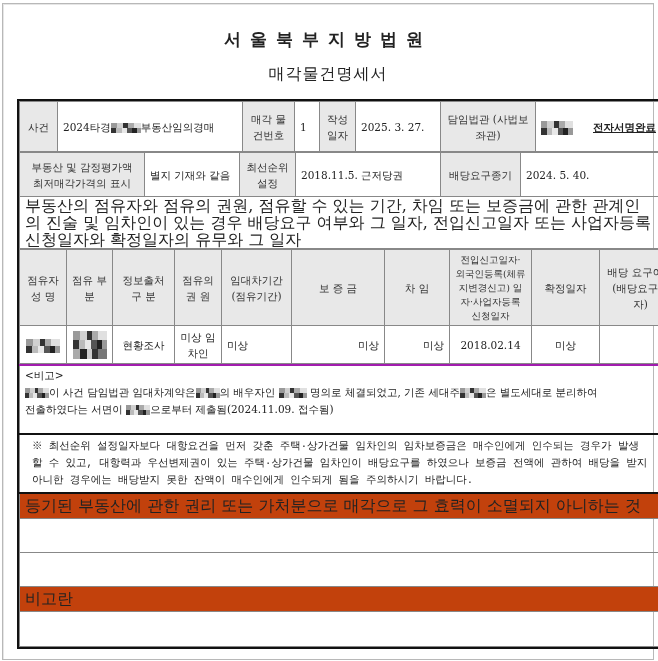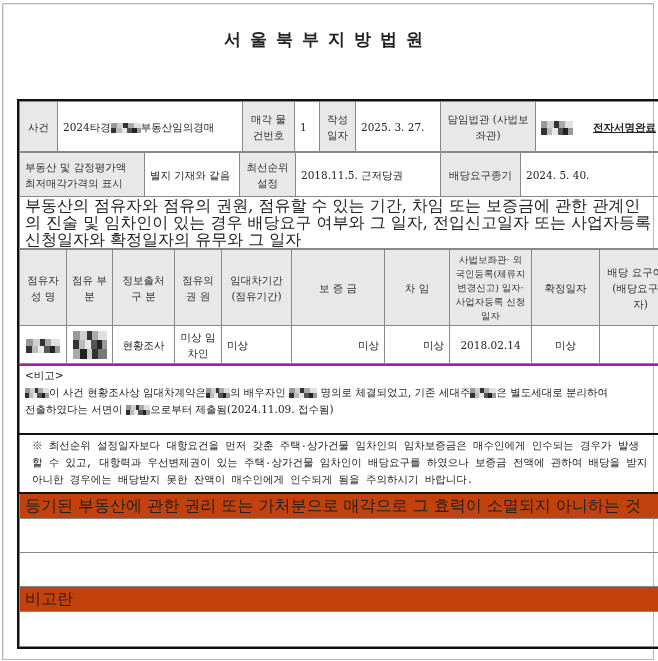--- a/index.html
+++ b/index.html
@@ -27,20 +27,21 @@
   .notice { font-size:10.5px; line-height:17px; padding:3px 12px;font-family:Liberation Mono, monospace; }
   .secHead { background:#c2410c; font-size:16px; padding:4px 5px; border-top:1px solid #888; }
   .blank { height:29px; }
   .blank2 { height:30px; }
 </style>
 </head>
 <body>
 
 <div class="page">
   <div class="title1">서울북부지방법원</div>
+  <div class="title2">매각물건명세서</div>
 
   <div class="frame">
     <table>
       <colgroup>
         <col style="width:38px">
           <col style="width:185px">
           <col style="width:52px">
           <col style="width:25px">
           <col style="width:36px">
           <col style="width:85px">
@@ -69,21 +70,21 @@
       <colgroup>
         <col style="width:125px">
           <col style="width:95px">
           <col style="width:56px">
           <col style="width:145px">
           <col style="width:80px">
           <col style="width:141px">
       </colgroup>
       <tbody>
           <tr style="height:44px">
-        <td class="lbl" style="text-align:left">부동산 및 감정평가액 최저매각가격의 표시</td>
+        <td class="lbl" style="text-align:center">부동산 및 감정평가액 최저매각가격의 표시</td>
         <td>별지 기재와 같음</td>
         <td class="lbl">최선순위 설정</td>
         <td>2018.11.5. 근저당권</td>
         <td class="lbl">배당요구종기</td>
         <td>2024. 5. 40.</td>
       </tr>
       <tr>
         <td colspan="6" class="desc">부동산의 점유자와 점유의 권원, 점유할 수 있는 기간, 차임 또는 보증금에 관한 관계인의 진술 및 임차인이 있는 경우 배당요구 여부와 그 일자, 전입신고일자 또는 사업자등록신청일자와 확정일자의 유무와 그 일자</td>
       </tr>
     </tbody>
@@ -103,21 +104,21 @@
       </colgroup>
       <tbody>
           <tr style="height:76px">
         <td class="lbl">점유자 성 명</td>
         <td class="lbl">점유 부분</td>
         <td class="lbl">정보출처 구 분</td>
         <td class="lbl">점유의 권 원</td>
         <td class="lbl">임대차기간 (점유기간)</td>
         <td class="lbl">보 증 금</td>
         <td class="lbl">차 임</td>
-        <td class="lbl" style="font-size:9.5px;line-height:14px">사법보좌관· 외국인등록(체류지변경신고) 일자·사업자등록 신청일자</td>
+        <td class="lbl" style="font-size:9.5px;line-height:14px">전입신고일자· 외국인등록(체류지변경신고) 일자·사업자등록 신청일자</td>
         <td class="lbl">확정일자</td>
         <td class="lbl">배당 요구여부 (배당요구일자)</td>
       </tr>
       <tr style="height:38px">
         <td class="c"><span class="mosaic" style="width:34px;height:14px"></span></td>
         <td class="c"><span class="mosaic m-lg" style="width:34px;height:28px"></span></td>
         <td class="c">현황조사</td>
         <td class="c">미상 임차인</td>
         <td>미상</td>
         <td class="r">미상</td>
@@ -127,21 +128,21 @@
         <td></td>
       </tr>
     </tbody>
       </table>
     <table>
       <tbody>
           <tr>
         <td class="remarks" style="border-top:2px solid #a21caf">
           <div>&lt;비고&gt;</div>
           <div>
-            <span class="mosaic" style="width:24px;height:10px"></span><span>이 사건 현황조사상 임대차계약은</span><span class="mosaic" style="width:24px;height:10px"></span><span>의 배우자인</span>
+            <span class="mosaic" style="width:24px;height:10px"></span><span>이 사건 담임법관 임대차계약은</span><span class="mosaic" style="width:24px;height:10px"></span><span>의 배우자인</span>
             <span class="mosaic" style="width:28px;height:10px"></span>
             <span>명의로 체결되었고, 기존 세대주</span><span class="mosaic" style="width:26px;height:10px"></span><span>은 별도세대로 분리하여</span>
           </div>
           <div>
             <span>전출하였다는 서면이</span>
             <span class="mosaic" style="width:24px;height:10px"></span><span>으로부터 제출됨(2024.11.09. 접수됨)</span>
           </div>
         </td>
       </tr>
       <tr>

